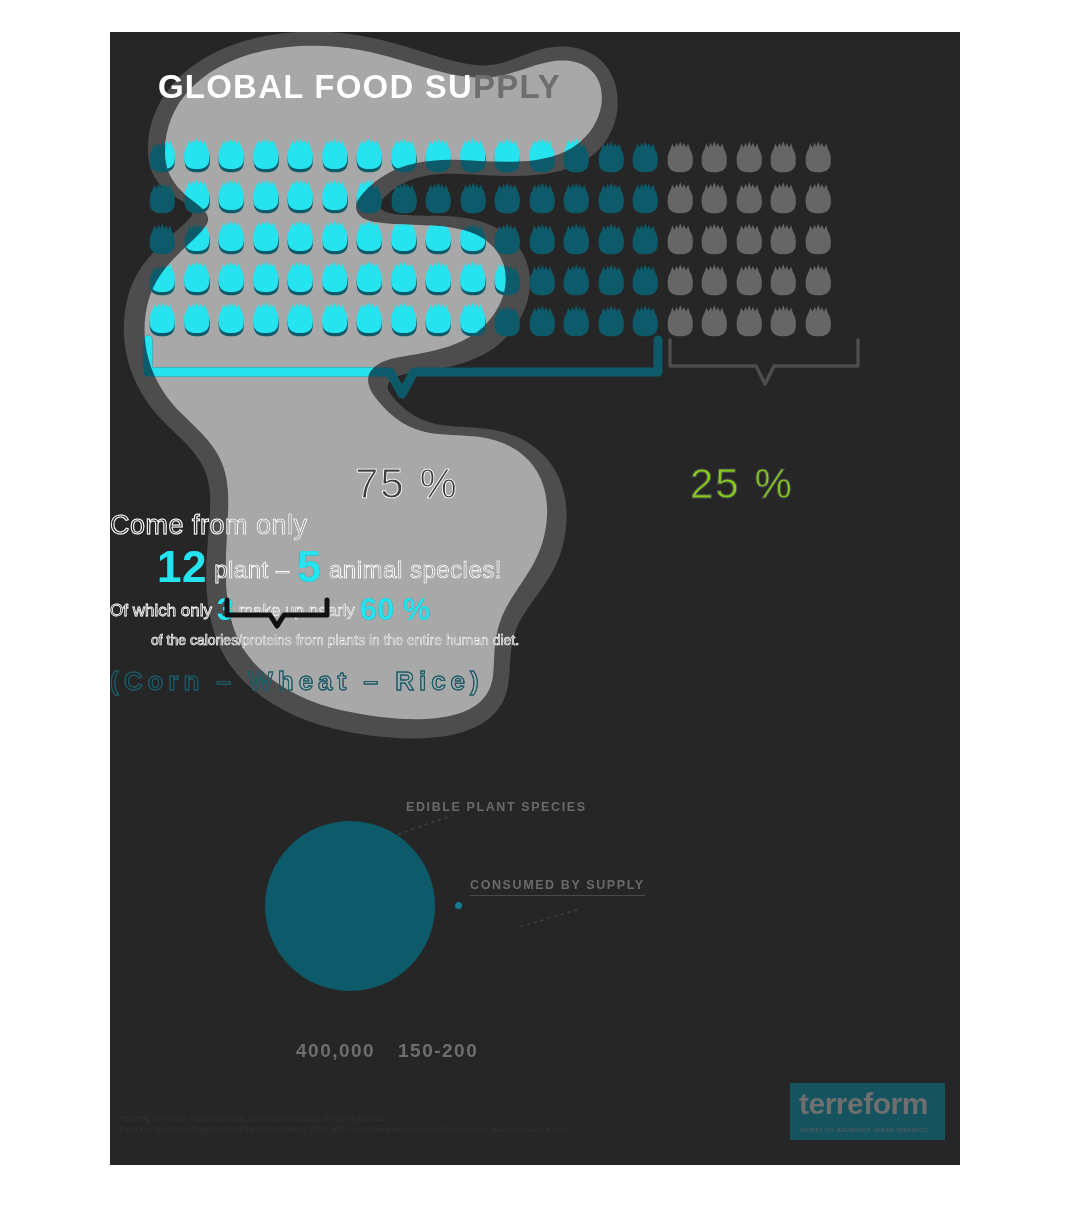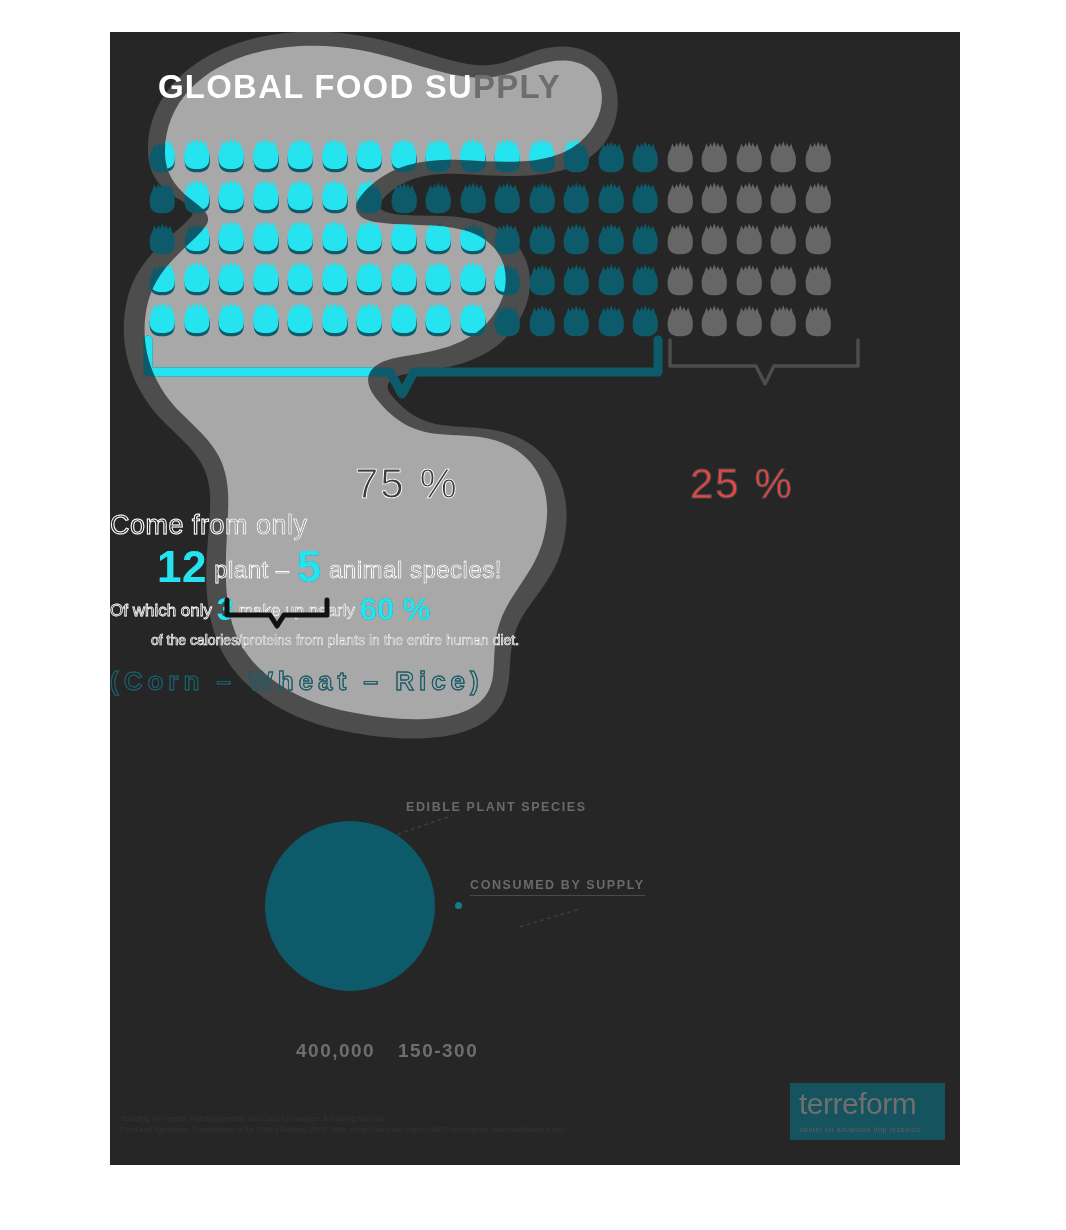--- a/index.html
+++ b/index.html
@@ -63,21 +63,21 @@
   .pct {
     position: absolute;
     font-size: 42px;
     font-weight: 300;
     letter-spacing: 2px;
     color: #3d3d3d;
     -webkit-text-stroke: 1px #4a4a4a;
     z-index: 6;
   }
   #pct-75 { left: 245px; top: 428px; }
-  #pct-25 { left: 580px; top: 428px; color:#ef4444; -webkit-text-stroke:1px #4d4d4d; }
+  #pct-25 { left: 580px; top: 428px; color:#84cc16; -webkit-text-stroke:1px #4d4d4d; }
   .pct-bright {
     position:absolute; font-size:42px; font-weight:300; letter-spacing:2px;
     color: transparent; -webkit-text-stroke: 1px #ffffff; z-index: 9;
     pointer-events:none;
   }
   #pct-75-b { left: 245px; top: 428px; }
 
   
   #stmt { position:absolute; left:0; top:478px; width:850px; z-index:6; }
   .line { white-space:nowrap; }
@@ -156,21 +156,21 @@
     font-size:7.5px; line-height:11px; color:#343434;
     z-index:6; white-space:nowrap;
   }
   #logo {
     position:absolute; right:15px; bottom:25px;
     width:155px; height:57px; background:#15535f;
     z-index:6;
   }
   #logo-name {
     position:absolute; left:9px; top:4px;
-    font-size:30px; font-weight:400; letter-spacing:-0.5px; color:#6f6f6f;
+    font-size:30px; font-weight:700; letter-spacing:-0.5px; color:#6f6f6f;
   }
   #logo-tag {
     position:absolute; left:10px; bottom:6px;
     font-size:7.4px; letter-spacing:0.3px; color:#5d5d5d; white-space:nowrap;
   }
 </style>
 </head>
 <body>
 
 <div id="poster">
@@ -1069,26 +1069,26 @@
   <div id="chart">
     <svg id="leaders" viewBox="0 0 850 310">
       <line x1="240" y1="50" x2="292" y2="32" stroke="#3d3d3d" stroke-width="1.4" stroke-dasharray="3 3"></line>
       <line x1="350" y1="127" x2="400" y2="112" stroke="#3d3d3d" stroke-width="1.4" stroke-dasharray="3 3"></line>
     </svg>
     <div id="big-circle"></div>
     <div id="small-dot"></div>
     <div class="lbl" id="lbl-edible">EDIBLE PLANT SPECIES</div>
     <div class="lbl" id="lbl-consumed">CONSUMED BY SUPPLY</div>
     <div class="num" id="num-300k">400,000</div>
-    <div class="num" id="num-150">150-300</div>
+    <div class="num" id="num-150">150-200</div>
   </div>
 
   <div id="footer">
     <div>"Building on Gender, Agrobiodiversity, and Local Knowledge: A Training Manual."</div>
     <div>Food and Agriculture Organization of the United Nations, 2005. Web. &lt;http://www.fao.org/sd/LINKS/documents_download/Manual.pdf&gt;.</div>
   </div>
 
   <div id="logo">
     <div id="logo-name">terreform</div>
-    <div id="logo-tag">center for advanced http research</div>
+    <div id="logo-tag">center for advanced urban research</div>
   </div>
 
 </div>
 
 </body></html>

